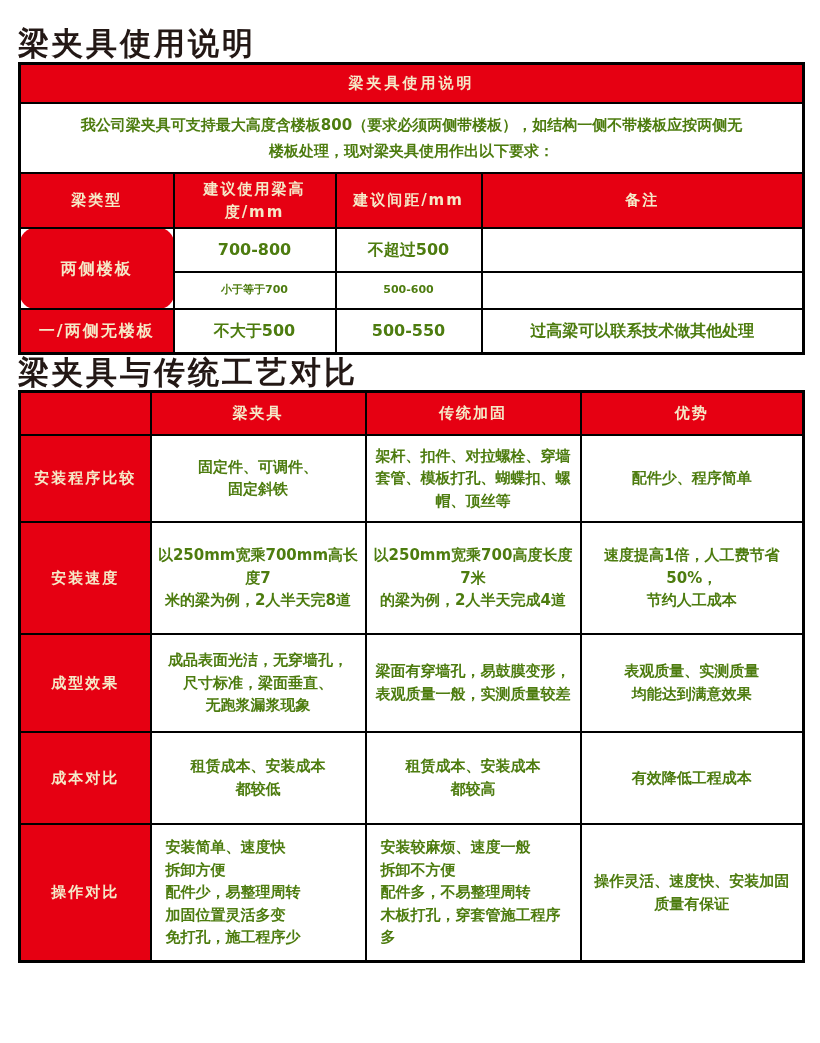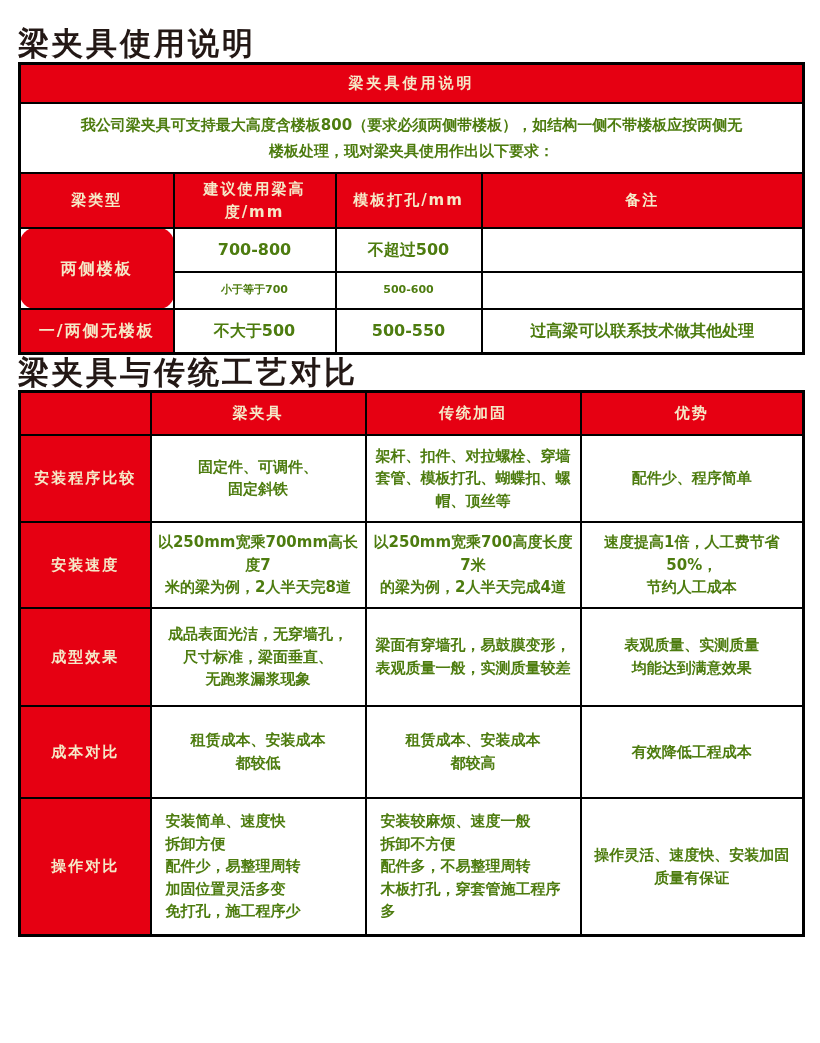--- a/index.html
+++ b/index.html
@@ -51,21 +51,21 @@
   }
   .tbl1 .r-title td { height: 40px; font-size: 15px; letter-spacing: 3px; }
   .tbl1 .r-desc  td { height: 70px; font-size: 15px; line-height: 1.75; }
   .tbl1 .r-head  th { height: 41px; font-size: 15px; }
   .tbl1 .r-d1 td { height: 44px; font-size: 16px; border-radius: 15px; }
   .tbl1 .r-d2 td { height: 37px; font-size: 11px; }
   .tbl1 .r-d3 td { height: 44px; font-size: 16px; }
 
   .tbl2 .r-head th { height: 43px; }
   .tbl2 .r-1 td { height: 87px; }
-  .tbl2 .r-2 td { height: 86px; margin-top: 36px; }
+  .tbl2 .r-2 td { height: 112px; margin-top: 36px; }
   .tbl2 .r-3 td { height: 98px; }
   .tbl2 .r-4 td { height: 92px; }
   .tbl2 .r-5 td { height: 138px; }
   .tbl2 td.align-left { text-align: left; padding-left: 14px; margin-top: 26px; }
 </style>
 </head>
 <body>
 
 <div class="page">
 
@@ -82,21 +82,21 @@
       <tr class="r-title">
         <td colspan="4" class="red">梁夹具使用说明</td>
       </tr>
       <tr class="r-desc">
         <td colspan="4">我公司梁夹具可支持最大高度含楼板800（要求必须两侧带楼板），如结构一侧不带楼板应按两侧无
 楼板处理，现对梁夹具使用作出以下要求：</td>
       </tr>
       <tr class="r-head">
         <th class="red">梁类型</th>
         <th class="red">建议使用梁高度/mm</th>
-        <th class="red">模板打孔/mm</th>
+        <th class="red">建议间距/mm</th>
         <th class="red">备注</th>
       </tr>
       <tr class="r-d1">
         <td rowspan="2" class="red">两侧楼板</td>
         <td>700-800</td>
         <td>不超过500</td>
         <td></td>
       </tr>
       <tr class="r-d2">
         <td>小于等于700</td>

